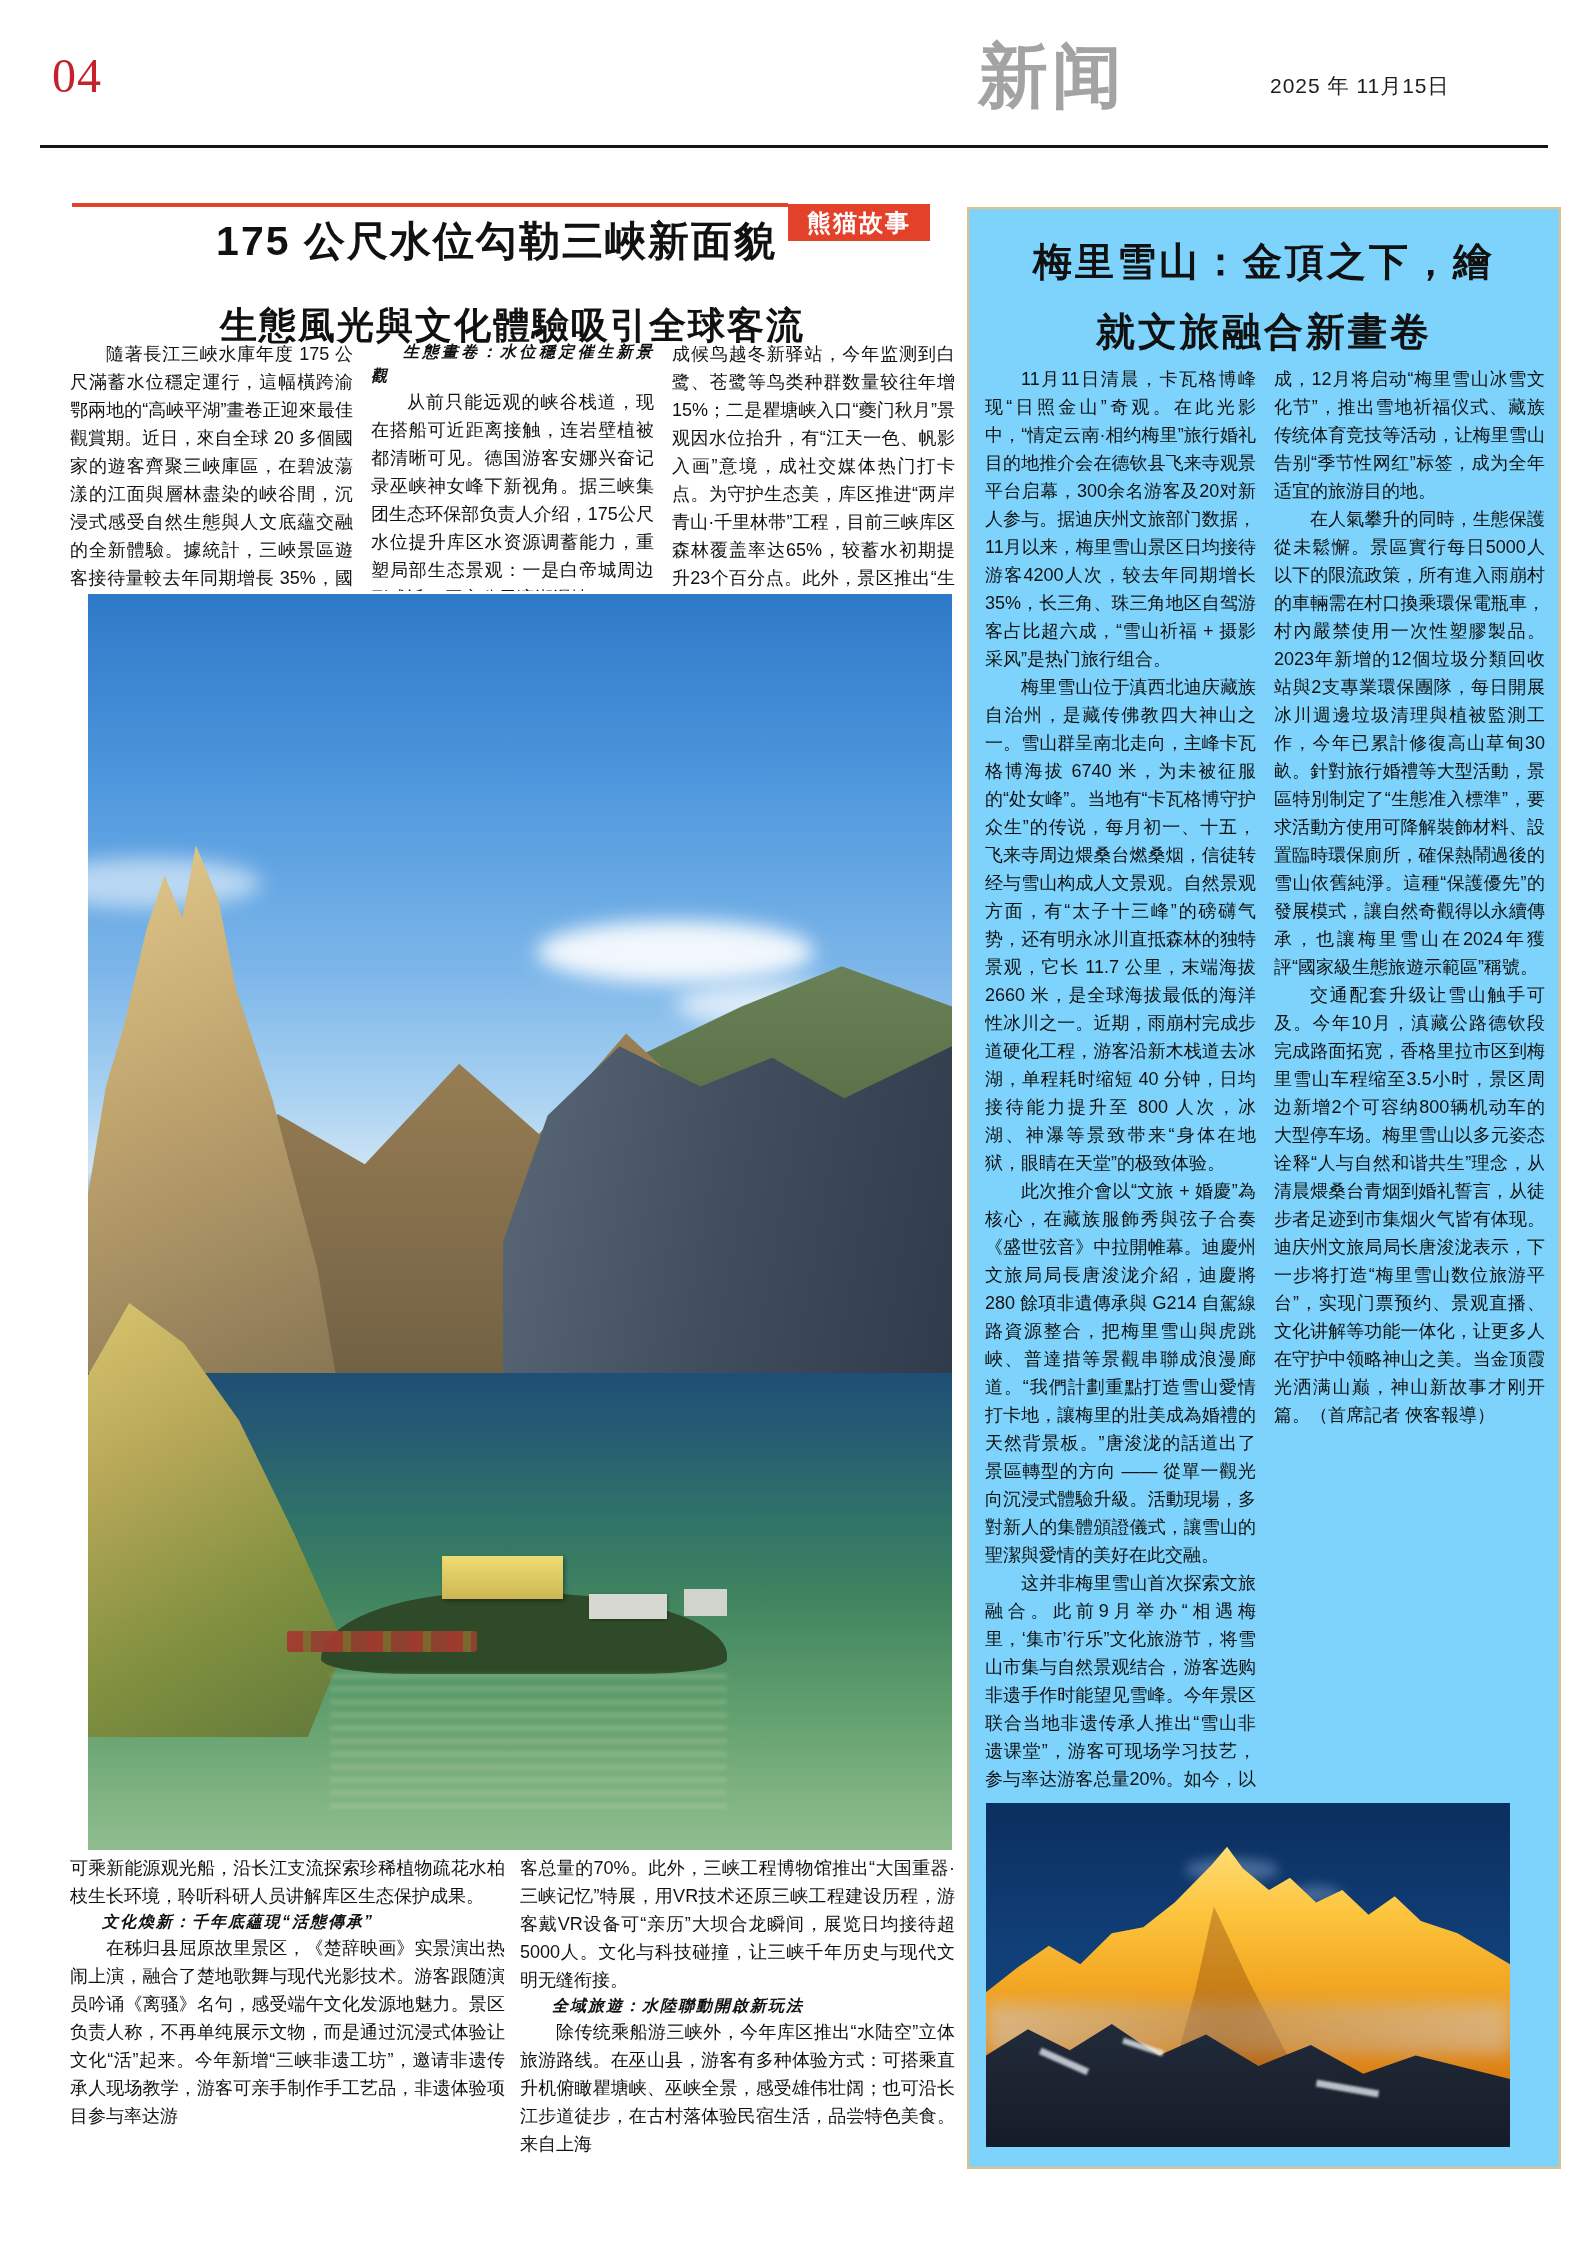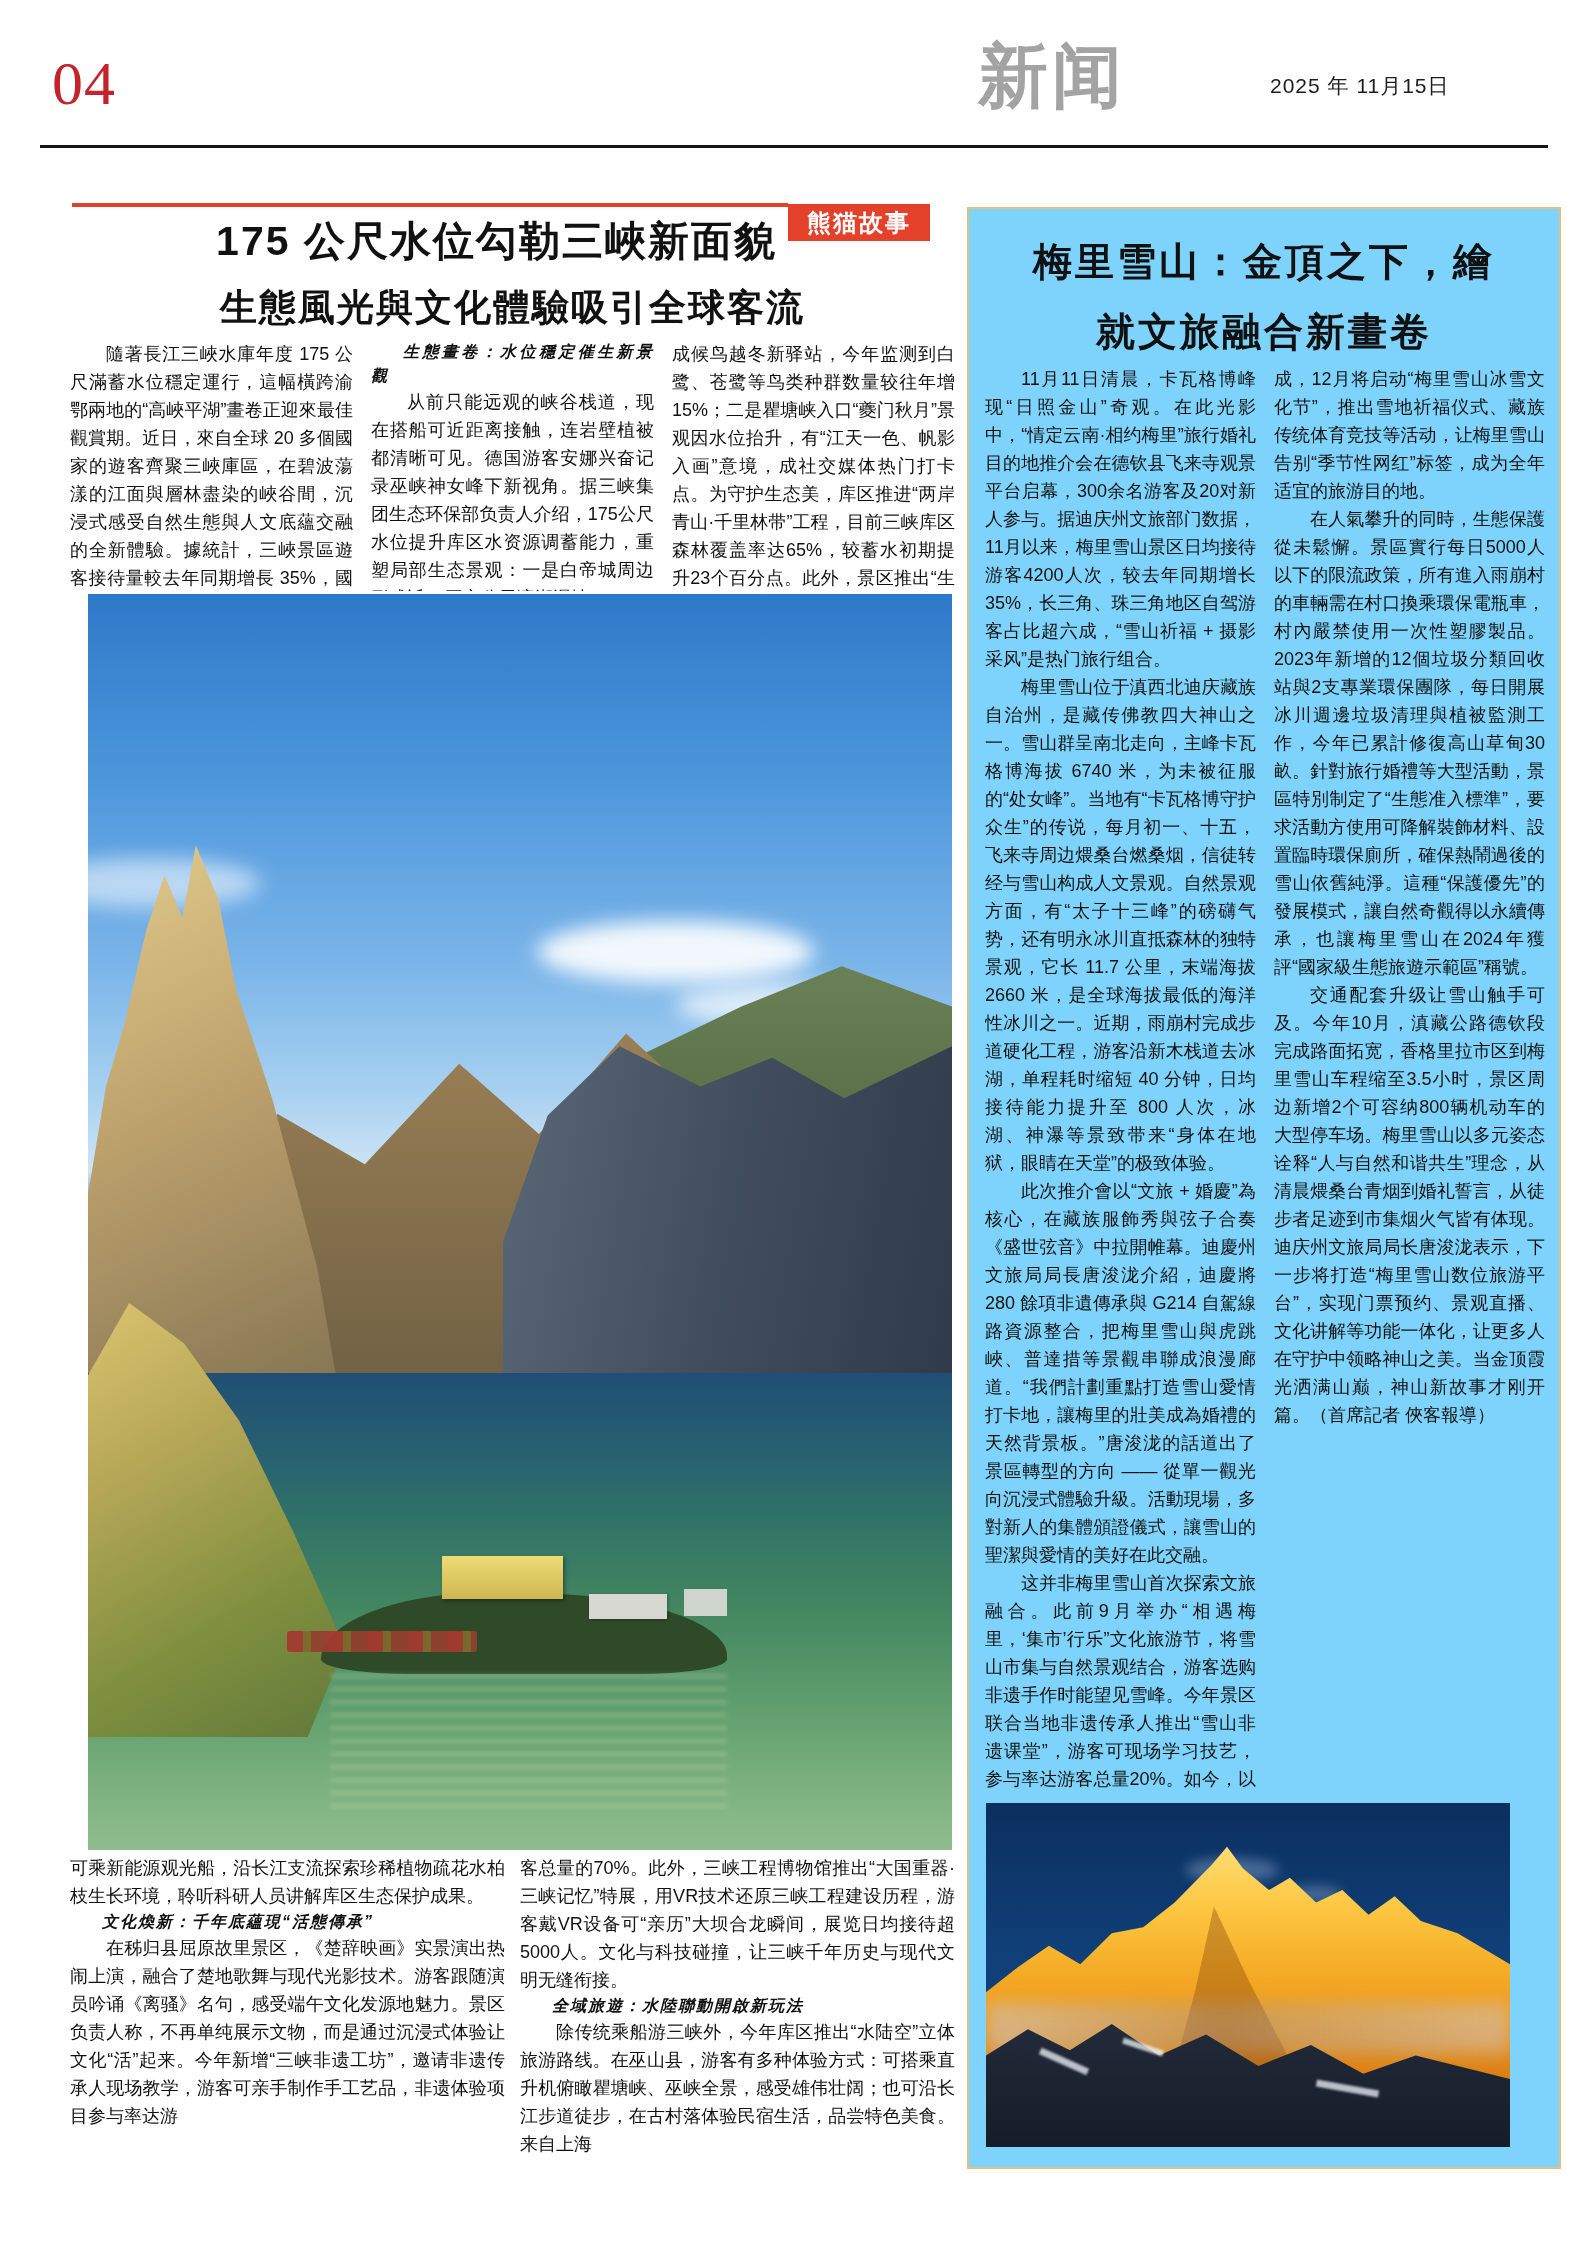--- a/index.html
+++ b/index.html
@@ -4,31 +4,31 @@
 <style>
   html,body{margin:0;padding:0;}
   body{
     width:1588px;height:2245px;position:relative;background:#ffffff;
     font-family:"Liberation Sans","DejaVu Sans",sans-serif;color:#111;
     overflow:hidden;
   }
   .abs{position:absolute;}
   
   .page-num{left:52px;top:48px;font-family:"Liberation Serif","DejaVu Serif",serif;
-    font-size:62px;color:#c5232b;letter-spacing:1px;}
+    font-size:48px;color:#c5232b;letter-spacing:1px;}
   .section-title{left:978px;top:30px;font-size:70px;font-weight:bold;color:#a3a3a3;letter-spacing:4px;}
   .page-date{left:1270px;top:72px;font-size:21px;color:#1c1c1c;letter-spacing:1px;}
   .header-rule{left:40px;top:145px;width:1508px;height:3px;background:#161616;}
   
   .red-rule{left:72px;top:203px;width:716px;height:4px;background:#e4412b;}
   .tag{left:788px;top:204px;width:142px;height:37px;background:#e4412b;color:#fff;
     font-size:24px;font-weight:bold;text-align:center;line-height:37px;letter-spacing:2px;}
   .l-title{left:54px;top:214px;width:885px;margin:0;text-align:center;
     font-size:41px;font-weight:bold;letter-spacing:2px;}
-  .l-subtitle{left:70px;top:283px;width:885px;margin:0;text-align:center;
+  .l-subtitle{left:70px;top:301px;width:885px;margin:0;text-align:center;
     font-size:37px;font-weight:bold;letter-spacing:2px;}
   
   .cols{display:flex;gap:18px;overflow:hidden;}
   .col{flex:1 1 0;overflow:hidden;}
   .col p{margin:0;font-size:18px;line-height:28px;text-align:justify;text-indent:2em;}
   .col p.noindent{text-indent:0;}
   .col p.col-head{font-size:16px;font-weight:bold;letter-spacing:2px;line-height:24px;font-style:italic;}
   .l-topcols{left:70px;top:340px;width:885px;height:251px;}
   .l-botcols{left:70px;top:1854px;width:885px;height:388px;gap:15px;}
   

